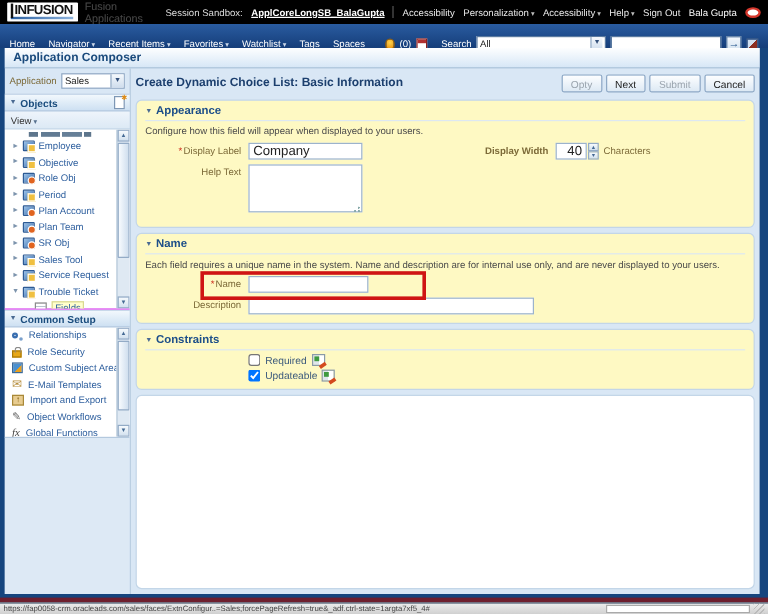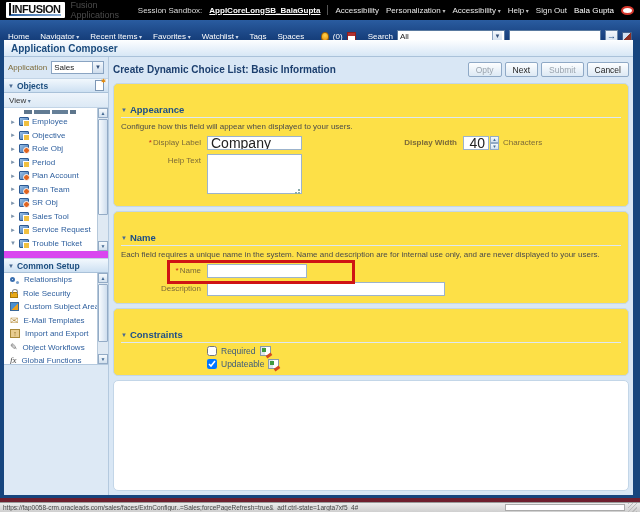--- a/index.html
+++ b/index.html
@@ -68,21 +68,21 @@
                 display:flex; align-items:center; padding:0 4px; gap:3px; }
   .panel-head .disc { color:#4a6a92; font-size:6px; }
   .panel-head .ph-t { color:#1b4d7e; font-weight:bold; font-size:8.5px; }
   .newdoc-icon { margin-left:auto; width:9px; height:11px; background:#fff; border:1px solid #7d97b5; position:relative; }
   .newdoc-icon::after { content:"✱"; position:absolute; right:-3px; top:-4px; color:#e08a10; font-size:6px; }
   .view-bar { height:15px; background:linear-gradient(180deg,#eef4fb,#dcE9f5); border-bottom:1px solid #c2d4e6;
               display:flex; align-items:center; padding:0 5px; }
   .view-btn { font-size:8px; color:#333; cursor:pointer; }
   .view-btn::after { content:" ▾"; font-size:6px; color:#55708e; }
 
-  .treebox { position:relative; height:150px; background:#fff; border-bottom:7px solid #d946ef; overflow:hidden; }
+  .treebox { position:relative; height:150px; background:#fff; border-bottom:1px solid #d946ef; overflow:hidden; }
   .trow { height:13.5px; display:flex; align-items:center; gap:3px; padding-left:6px; cursor:pointer; }
   .trow .tw { color:#7d94ad; font-size:6px; width:6px; }
   .tlabel { color:#2e5f9e; font-size:8px; white-space:nowrap; }
   .clip-smudge { width:52px; height:4px; margin-left:14px;
                  background:linear-gradient(90deg,#35536f 0 8px,#fff 8px 10px,#3a5a78 10px 26px,#fff 26px 28px,#40607e 28px 44px,#fff 44px 46px,#35536f 46px); opacity:.8; }
   .oicon { width:10px; height:9px; background:linear-gradient(135deg,#9cc2e8,#3c6fae); border:1px solid #2d5a94;
            border-radius:1px; position:relative; flex:0 0 auto; }
   .oicon::after { content:""; position:absolute; right:-2px; bottom:-2px; width:5px; height:5px;
                   background:#f0c040; border:1px solid #fff; }
   .oicon.orange::after { background:#e06420; border-radius:50%; }
@@ -118,30 +118,30 @@
   
   .main { flex:1; display:flex; flex-direction:column; padding:3px 4px 4px 4px; min-height:0; }
   .main-titlerow { height:19px; display:flex; align-items:center; }
   .main-title { color:#1c3f6e; font-weight:bold; font-size:10px; }
   .btn-group { margin-left:auto; display:flex; gap:3px; }
   .btn { height:15px; padding:0 7px; background:linear-gradient(180deg,#fdfeff,#dde9f4);
          border:1px solid #8fa9c6; border-radius:2px; font-size:8.5px; color:#222;
          display:flex; align-items:center; cursor:pointer; }
   .btn.disabled { color:#9aa4ae; cursor:default; }
 
-  .secbox { background:#fde047; border:1px solid #c3d6e8; border-radius:5px; padding:20px 7px 6px 7px; margin-top:4px; }
+  .secbox { background:#fef9c3; border:1px solid #c3d6e8; border-radius:5px; padding:3px 7px 6px 7px; margin-top:4px; }
   .sec-head { display:flex; align-items:center; gap:3px; border-bottom:1px solid #dde8f2; padding-bottom:2px; }
   .sec-head .disc { color:#4a6a92; font-size:6px; }
   .sec-title { color:#1c4e89; font-weight:bold; font-size:9.5px; }
   .sec-desc { color:#4a4a4a; font-size:8px; margin:4px 0 5px 0; }
 
   .formrow { display:flex; align-items:flex-start; margin-bottom:4px; }
   .flabel { width:80px; text-align:right; color:#7c6a38; font-size:8px; padding-top:2px; white-space:nowrap; }
   .req { color:#cc2a1a; margin-right:1px; }
-  .tinput { height:14px; border:1px solid #9cb3cc; font-size:14px; padding:0 3px; color:#222;
+  .tinput { height:14px; border:1px solid #9cb3cc; font-size:11px; padding:0 3px; color:#222;
             font-family:"Liberation Sans", sans-serif; background:#fff; }
   .fgap { margin-left:6px; }
   .spin-wrap { display:flex; align-items:flex-start; }
   .spin-btns { display:flex; flex-direction:column; margin-left:1px; }
   .spin { width:9px; height:7px; background:linear-gradient(#f6fafd,#d3e1ef); border:1px solid #93abc6;
           color:#456a94; font-size:4.5px; line-height:6px; text-align:center; cursor:pointer; }
   .suffix { color:#7c6a38; font-size:8px; padding-top:2px; margin-left:4px; }
   .tarea { width:95px; height:40px; border:1px solid #9cb3cc; resize:none; font-size:8.5px;
            font-family:"Liberation Sans", sans-serif; position:relative; }
   .tarea-wrap { position:relative; }

